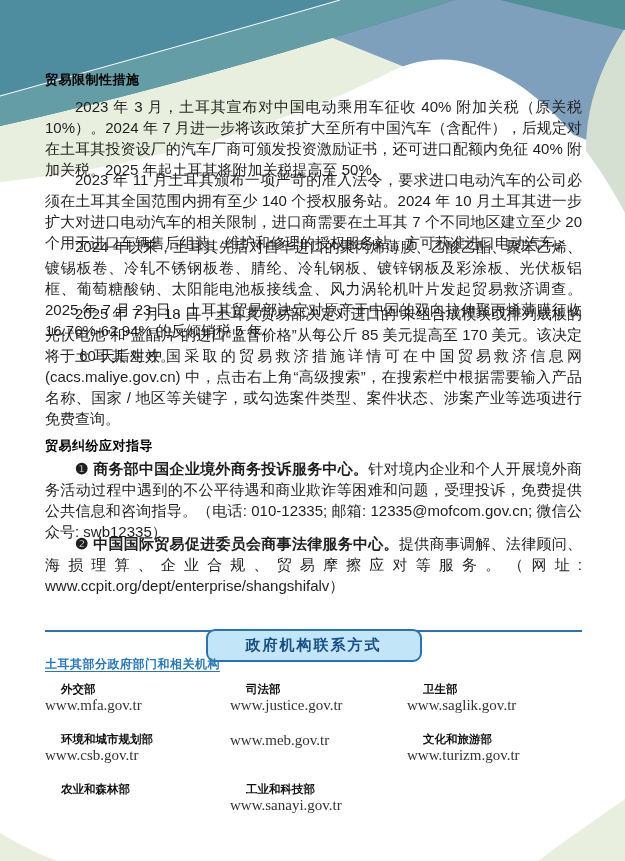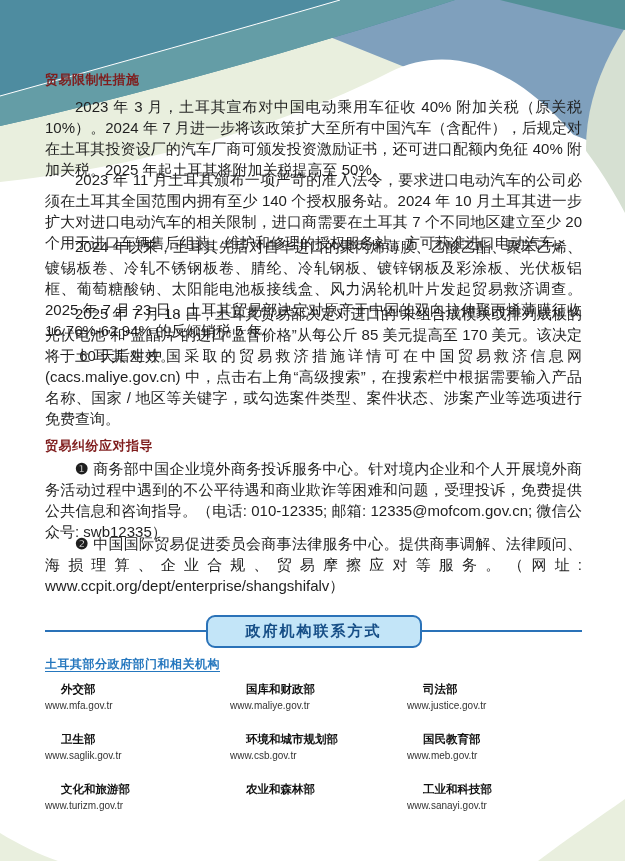--- a/index.html
+++ b/index.html
@@ -6,48 +6,48 @@
   .page{
     position:relative;width:625px;height:861px;background:#ffffff;
     font-family:"Liberation Sans",sans-serif;overflow:hidden;margin:0 auto;
   }
   
   .decor-top{position:absolute;top:0;left:0;width:625px;height:235px;pointer-events:none;}
   .decor-bottom{position:absolute;bottom:0;left:0;width:625px;height:80px;pointer-events:none;}
   
   .content{position:absolute;left:45px;width:537px;top:0;color:#1f1f1f;}
   .sec-heading{
-    position:absolute;font-size:13px;font-weight:bold;color:#7f1d1d;letter-spacing:.5px;
+    position:absolute;font-size:13px;font-weight:bold;color:#000000;letter-spacing:.5px;
   }
   .para{
     position:absolute;width:537px;font-size:15px;line-height:21px;
     text-align:justify;text-indent:2em;color:#1f1f1f;margin:0;
   }
-  .para .item-title{font-weight:normal;}
+  .para .item-title{font-weight:bold;}
   .para .item-marker{font-weight:bold;}
   
   .banner-row{position:absolute;top:615px;left:0;width:537px;height:32px;}
   .banner-line{position:absolute;top:15px;left:0;right:0;height:2px;background:#2a72b8;}
   .banner-box{
-    position:relative;margin:0 auto;width:176px;padding:5px 18px;
+    position:relative;margin:14px auto;width:176px;padding:5px 18px;
     background:#c3e5f8;border:2px solid #2a72b8;border-radius:9px;
     color:#174f87;font-size:15px;font-weight:bold;text-align:center;letter-spacing:2px;
     box-sizing:content-box;
   }
   .sub-heading{
     position:absolute;top:656px;left:0;font-size:12px;font-weight:bold;color:#2577be;
     text-decoration:underline;text-underline-offset:3px;letter-spacing:.5px;
   }
   
   .ministries{
     position:absolute;top:682px;left:0;width:537px;
     display:grid;grid-template-columns:185px 177px 175px;grid-auto-rows:50px;
   }
   .ministry .m-name{font-size:11.5px;font-weight:bold;color:#111;line-height:15px;margin-left:16px;}
-  .ministry .m-url{font-size:10px;color:#333;line-height:17px;}
+  .ministry .m-url{font-size:15px;color:#333;line-height:17px;font-family:Liberation Serif, serif;}
 </style>
 </head>
 <body>
 
 <div class="page">
 
   <svg class="decor-top" viewBox="0 0 625 235" xmlns="http://www.w3.org/2000/svg">
     <path d="M0,60 C200,42 380,14 540,0 L625,0 L625,70 C470,135 200,188 0,188 Z" fill="#e9efde"></path>
     <path d="M235,0 L625,0 L625,155 C505,108 360,48 235,0 Z" fill="#7fa0bd"></path>
     <path d="M625,28 C585,90 573,158 602,220 L625,220 Z" fill="#d6e0d2"></path>
@@ -89,37 +89,32 @@
     </div>
 
     <div class="sub-heading">土耳其部分政府部门和相关机构</div>
 
     <div class="ministries">
       <div class="ministry">
         <div class="m-name">外交部</div>
         <div class="m-url">www.mfa.gov.tr</div>
       </div>
       <div class="ministry">
-        <div class="m-name">国库和财政部</div>
-        <div class="m-url">www.maliye.gov.tr</div>
-      </div>
-      <div class="ministry">
         <div class="m-name">司法部</div>
         <div class="m-url">www.justice.gov.tr</div>
       </div>
       <div class="ministry">
         <div class="m-name">卫生部</div>
         <div class="m-url">www.saglik.gov.tr</div>
       </div>
       <div class="ministry">
         <div class="m-name">环境和城市规划部</div>
         <div class="m-url">www.csb.gov.tr</div>
       </div>
       <div class="ministry">
-        <div class="m-name">国民教育部</div>
         <div class="m-url">www.meb.gov.tr</div>
       </div>
       <div class="ministry">
         <div class="m-name">文化和旅游部</div>
         <div class="m-url">www.turizm.gov.tr</div>
       </div>
       <div class="ministry">
         <div class="m-name">农业和森林部</div>
       </div>
       <div class="ministry">

